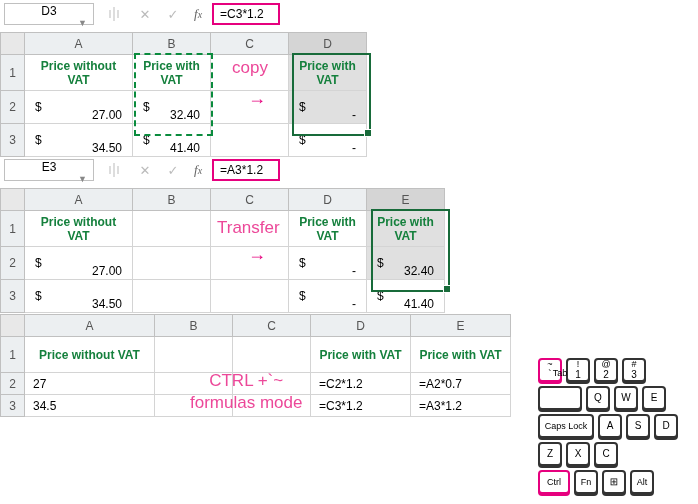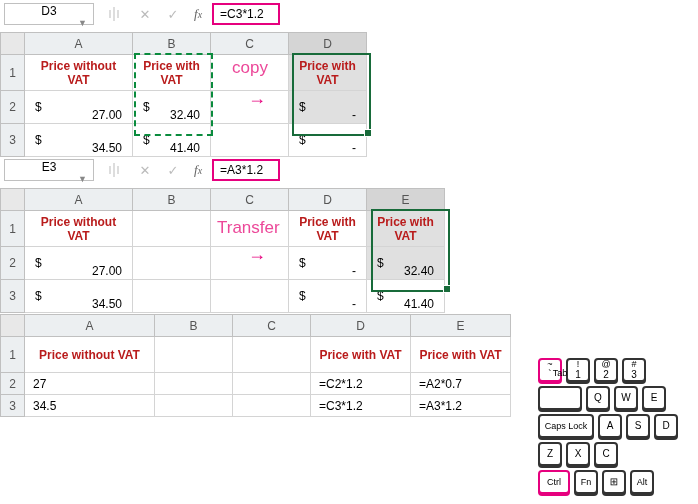--- a/index.html
+++ b/index.html
@@ -111,21 +111,21 @@
     height: 20px;
   }
   .grid .rowhdr {
     background: #eceff1;
     color: #555;
     width: 24px;
     border: 1px solid #c0c0c0;
   }
   .grid .hdr-cell {
     font-weight: bold;
-    color: #b91c1c;
+    color: #15803d;
   }
   .grid .curr-cell {
     display: flex;
     justify-content: space-between;
     align-items: center;
     padding: 0 4px;
   }
   .grid .curr-cell .sym { padding-right:6px; }
   .grid .curr-cell .val { text-align:right; flex:1;margin-top:16px; }
   .al-left { text-align: left !important; padding-left:8px !important; }
@@ -412,20 +412,24 @@
     <tr>
       <td class="rowhdr">3</td>
       <td class="al-left">34.5</td>
       <td></td>
       <td></td>
       <td class="al-left">=C3*1.2</td>
       <td class="al-left">=A3*1.2</td>
     </tr>
   </tbody>
     </table>
+  <div class="anno" style="left:190px; top:56px; text-align:center; line-height:1.3;">
+    <div>CTRL +`~</div>
+    <div>formulas mode</div>
+  </div>
 </div>
 
 <div class="keyboard">
   <div class="kb-row">
     <div class="key hilite">
         <span class="top">~</span>
         <span class="bot">`</span>
       </div>
     <div class="key">
         <span class="top">!</span>

